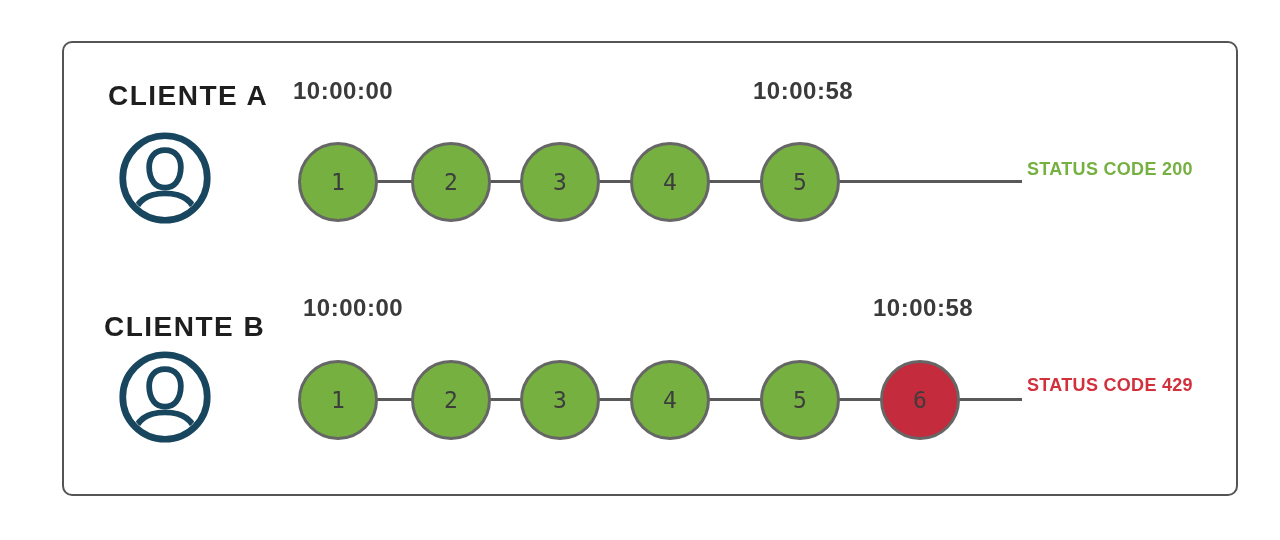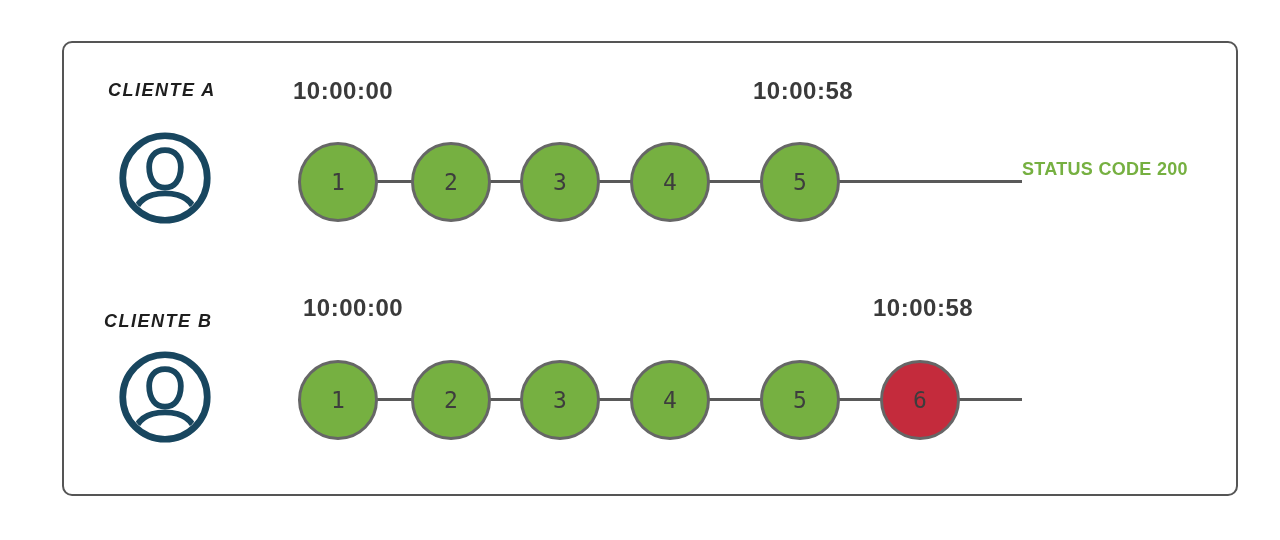--- a/index.html
+++ b/index.html
@@ -17,23 +17,22 @@
     position: absolute;
     left: 62px; top: 41px;
     width: 1176px; height: 455px;
     border: 2.5px solid var(--frame-border, #555555);
     border-radius: 10px;
     background: #ffffff;
     box-sizing: border-box;
   }
   .client-label {
     position: absolute;
-    font-size: 18px;
+    font-size: 28px;
     font-weight: 700;
-    font-style: italic;
     letter-spacing: 1.5px;
     color: var(--label-text, #1e1e1e);
     white-space: nowrap;
   }
   .time {
     position: absolute;
     font-size: 24px;
     font-weight: 700;
     color: var(--time-text, #3a3a3a);
     letter-spacing: 0.5px;
@@ -61,20 +60,21 @@
     font-family: "DejaVu Sans Mono", monospace;
     font-size: 23px;
     color: var(--number-text, #3d3d3d);
     z-index: 2;
   }
   .node.ok      { background: var(--success-green, #76b041); }
   .node.blocked { background: var(--error-red, #c42b3c); }
   .status {
     position: absolute;
     width: 176px;
+    text-align: center;
     font-weight: 700;
     font-size: 18px;
     line-height: 22px;
     letter-spacing: 0.3px;
     white-space: nowrap;
   }
   .status.success { color: var(--status-green-text, #76b041); }
   .status.error   { color: var(--status-red-text, #d2303c); }
   .status .sub { font-size: 17px; }
 </style>
@@ -140,15 +140,16 @@
     <div class="track" style="left:338px;top:398px;width:684px"></div>
 
     <div class="node ok" style="left:298px;top:360px">1</div>
     <div class="node ok" style="left:411px;top:360px">2</div>
     <div class="node ok" style="left:520px;top:360px">3</div>
     <div class="node ok" style="left:630px;top:360px">4</div>
     <div class="node ok" style="left:760px;top:360px">5</div>
     <div class="node blocked" style="left:880px;top:360px">6</div>
 
     <div class="status error" style="left:1022px;top:374px">
+      <div>STATUS CODE 429</div>
     </div>
   </div>
 </div>
 
 </body></html>

